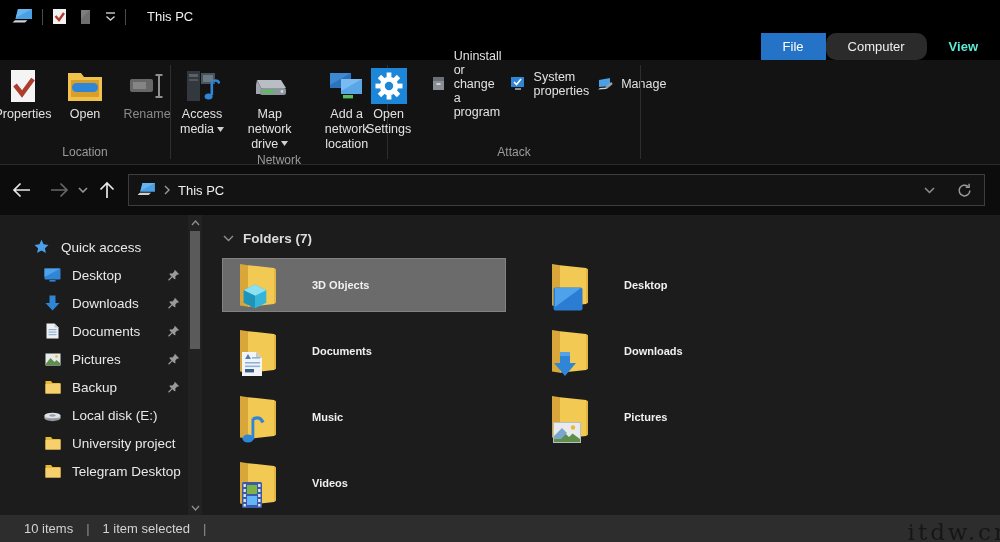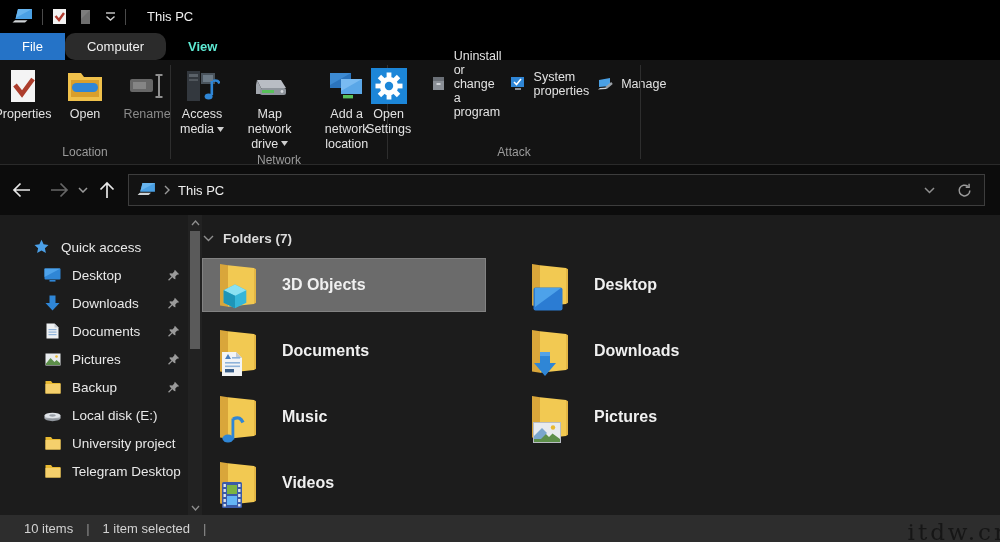--- a/index.html
+++ b/index.html
@@ -9,21 +9,21 @@
 
   
   .titlebar{height:33px;display:flex;align-items:center;background:#000;}
   .tb-appicon{margin-left:12px;}
   .tb-sep{width:1px;height:16px;background:#4a4a4a;margin:0 9px;}
   .qat{display:flex;align-items:center;gap:12px;}
   .qat-btn{display:flex;align-items:center;justify-content:center;}
   .tb-title{margin-left:12px;font-size:13px;color:#f0f0f0;}
 
   
-  .tabbar{height:27px;display:flex;background:#000;font-size:13px;}
+  .tabbar{height:27px;display:flex;background:#000;font-size:13px;justify-content:flex-end;}
   .tab{display:flex;align-items:center;padding:0 22px;cursor:default;}
   .tab-file{background:#2573c7;color:#fff;}
   .tab-active{background:#2b2b2b;color:#f0f0f0;border-radius:10px;}
   .tab-plain{background:transparent;color:#5eead4;font-weight:bold;}
 
   
   .ribbon{height:105px;background:#131313;border-bottom:1px solid #2a2a2a;display:flex;box-sizing:border-box;}
   .rgroup{display:flex;flex-direction:column;box-sizing:border-box;}
   .g-location{width:170px;}
   .g-network{width:216px;}
@@ -41,42 +41,42 @@
   
   .navbar{height:50px;background:#0c0c0c;display:flex;align-items:center;}
   .nav-btn{display:flex;align-items:center;justify-content:center;width:30px;height:30px;}
   .nav-chev{width:18px;}
   .addr-box{flex:1;height:32px;margin-left:6px;margin-right:15px;border:1px solid #3d3d3d;background:#131313;
             display:flex;align-items:center;padding:0 8px;box-sizing:border-box;}
   .addr-text{font-size:13px;color:#efefef;margin-left:8px;}
   .addr-right{margin-left:auto;display:flex;align-items:center;gap:22px;padding-right:4px;}
 
   
-  .bodyrow{display:flex;height:300px;background:#1c1c1c;position:relative;}
+  .bodyrow{display:flex;height:300px;background:#1c1c1c;position:relative;gap:20px;}
 
   .sidebar{width:188px;position:relative;padding-top:18px;box-sizing:border-box;}
   .side-item{height:28px;display:flex;align-items:center;font-size:13.5px;color:#e8e8e8;}
   .side-item .sicon{width:17px;margin-right:11px;display:flex;justify-content:center;}
   .lv0{padding-left:33px;font-size:13.5px;}
   .lv1{padding-left:44px;}
   .pin{margin-left:auto;margin-right:8px;display:flex;}
 
   .side-scroll{position:absolute;left:188px;top:0;width:14px;height:100%;background:#222;display:flex;flex-direction:column;align-items:center;}
   .scroll-arrow{height:15px;display:flex;align-items:center;justify-content:center;width:100%;}
   .scroll-thumb{width:10px;height:118px;background:#5a5a5a;margin-top:1px;}
   .scroll-arrow.bottom{margin-top:auto;}
 
   .main{flex:1;padding:10px 0 0 14px;position:relative;font-weight:bold;}
   .section-header{display:flex;align-items:center;gap:9px;font-size:13.5px;color:#dcdcdc;margin:6px 0 12px 1px;}
   .tiles{display:grid;grid-template-columns:284px 300px;column-gap:28px;row-gap:12px;}
   .tile{height:54px;display:flex;align-items:center;box-sizing:border-box;border:1px solid transparent;padding-left:11px;}
   .tile.selected{background:#6b6b6b;border-color:#828282;}
   .tile-icon{width:46px;height:48px;position:relative;flex:none;}
   .tile-icon .overlay{position:absolute;left:7px;bottom:-2px;}
-  .tile-label{margin-left:22px;font-size:16px;color:#f0f0f0;}
+  .tile-label{margin-left:32px;font-size:11px;color:#f0f0f0;}
 
   
   .statusbar{position:absolute;left:0;bottom:0;width:100%;height:27px;background:#2d2d2d;display:flex;align-items:center;
              font-size:13px;color:#d2d2d2;padding-left:24px;box-sizing:border-box;}
   .sb-sep{color:#8f8f8f;margin:0 13px;}
   .watermark{position:absolute;right:-8px;bottom:-3px;font-family:"DejaVu Serif",serif;font-size:23px;
              color:#161616;letter-spacing:3px;}
 </style>
 </head>
 <body>

